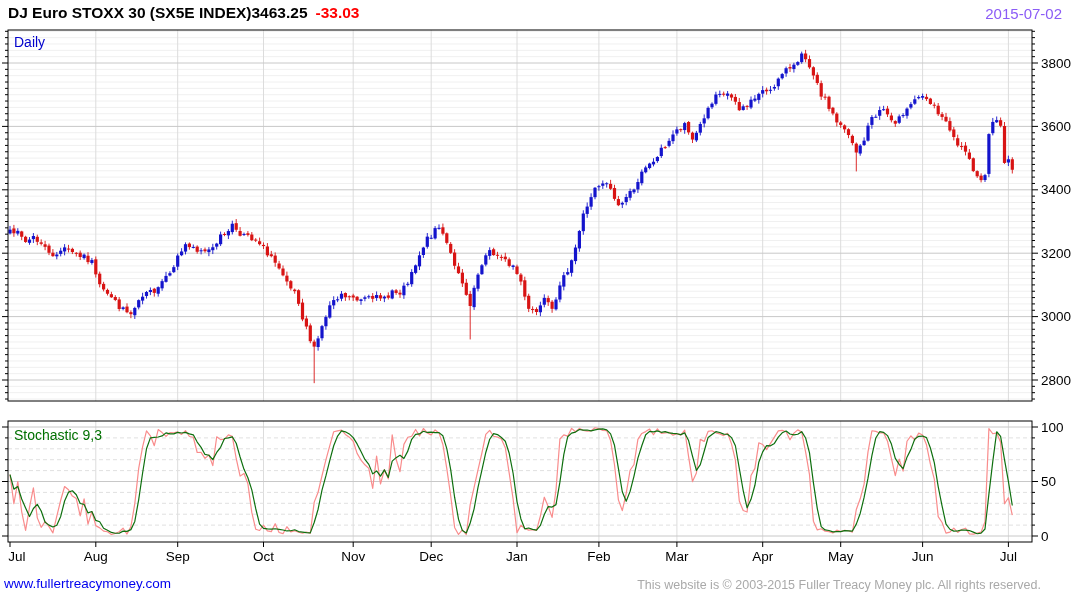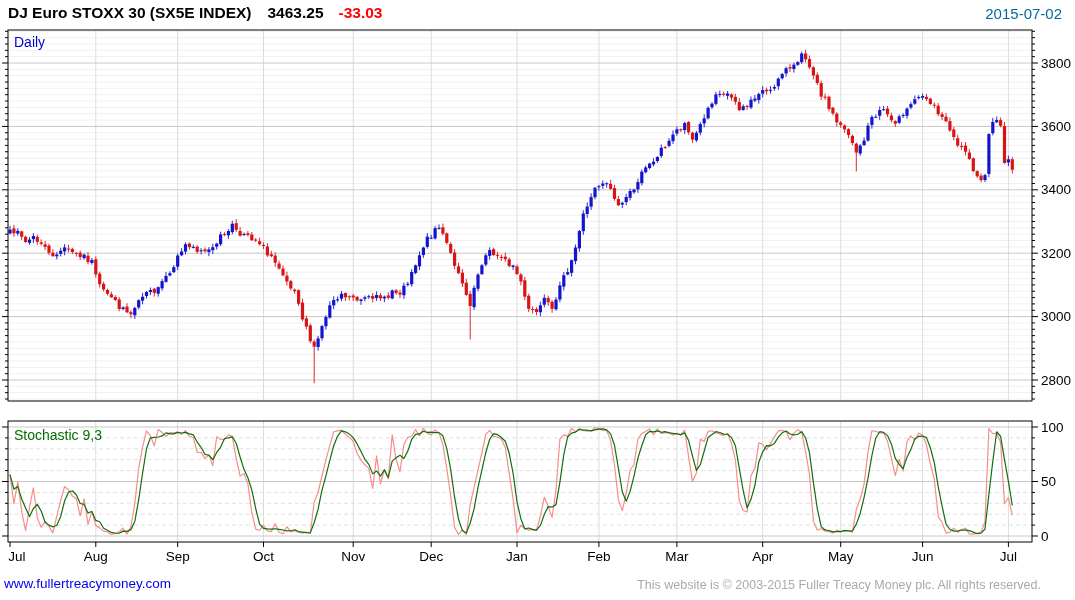--- a/index.html
+++ b/index.html
@@ -1,21 +1,21 @@
 <!DOCTYPE html>
 <html><head>
 <meta charset="utf-8">
 <style>
   html,body{margin:0;padding:0;background:#fff;width:1075px;height:600px;overflow:hidden;
     font-family:"Liberation Sans", sans-serif;}
   .header{position:absolute;left:0;top:2px;width:1075px;height:24px;}
   .title-left{position:absolute;left:8px;top:2px;font-size:15.5px;font-weight:bold;color:#000;white-space:nowrap;}
-  .title-left .chg{color:#ff0000;margin-left:15px;}
-  .title-left .price{margin-left:16px;}
-  .date{position:absolute;right:13px;top:3px;font-size:15px;color:#0369a1;text-align:center;}
+  .title-left .chg{color:#ff0000;margin-left:8px;}
+  .title-left .price{margin-left:0;}
+  .date{position:absolute;right:13px;top:3px;font-size:15px;color:#8b5cf6;text-align:center;}
   .chart-wrap{position:absolute;left:0;top:28px;width:1075px;height:545px;}
   svg text{font-family:"Liberation Sans", sans-serif;}
   .lbl-daily{font-size:14px;fill:#0000cc;}
   .lbl-stoch{font-size:14px;fill:#007000;}
   .axis-label{font-size:13.5px;fill:#000;}
   .month-label{font-size:13.5px;fill:#000;text-anchor:middle;}
   .footer{position:absolute;left:0;top:574px;width:1075px;height:22px;text-align:center;}
   .site{position:absolute;left:4px;top:2px;font-size:13.5px;color:#0000ee;text-decoration:none;cursor:pointer;}
   .copy{position:absolute;right:34px;top:4px;font-size:12.5px;color:#a9a9a9;}
 </style>

